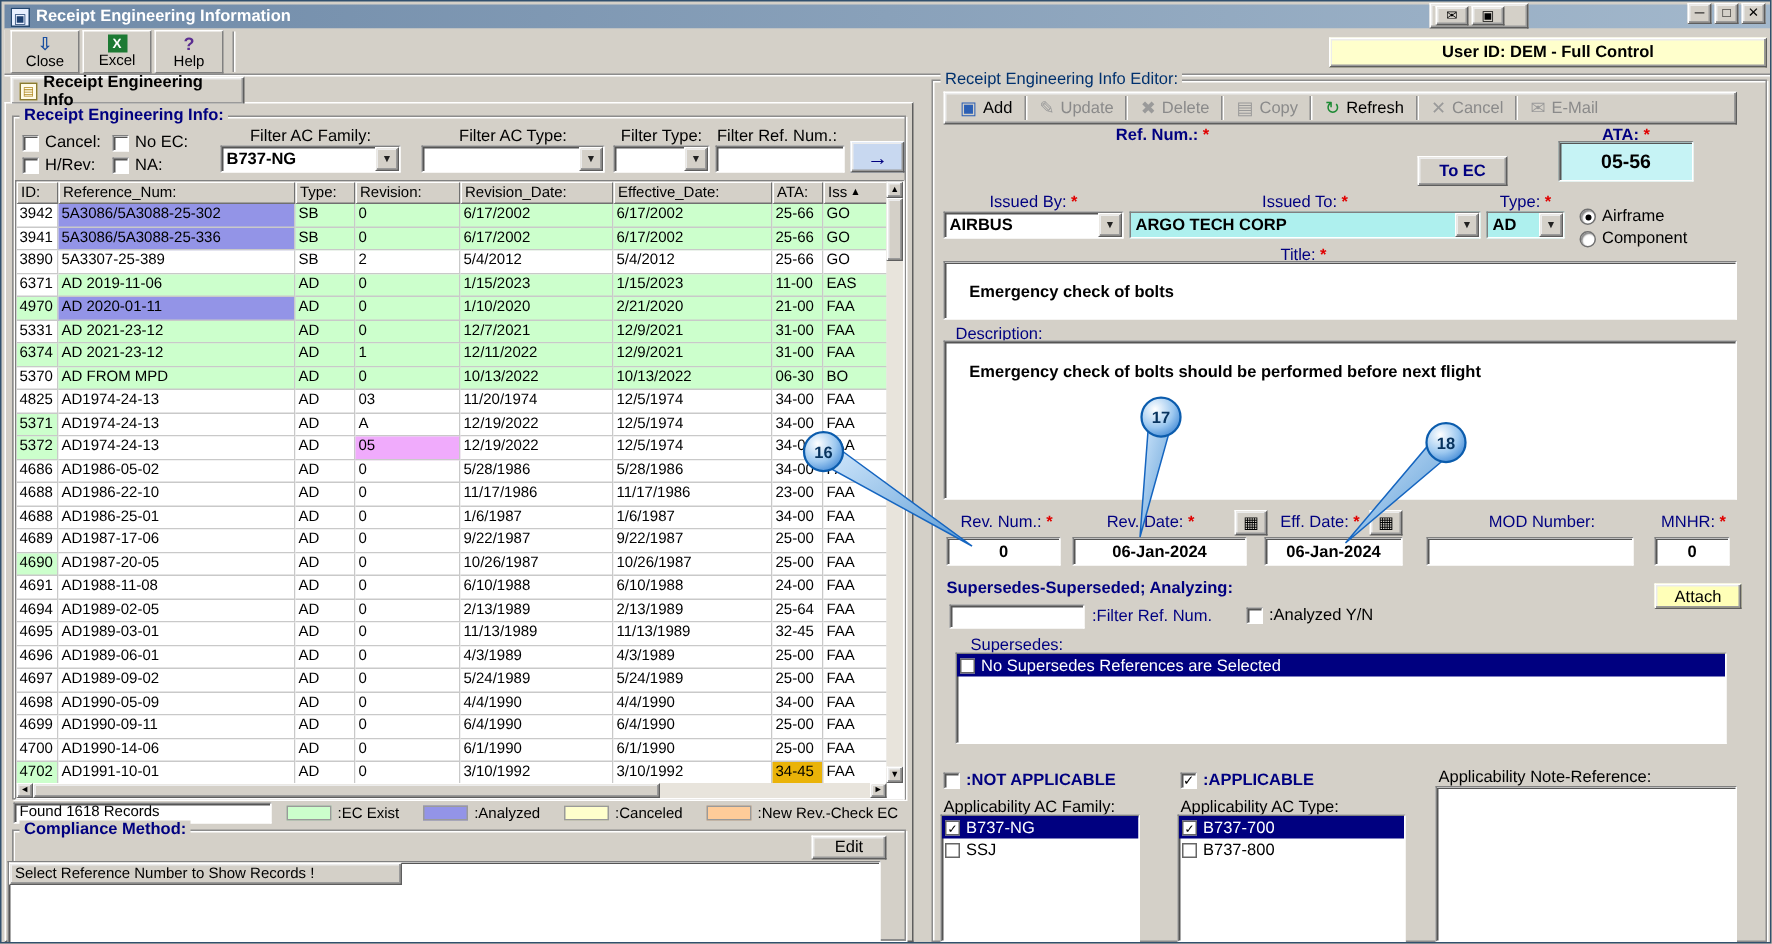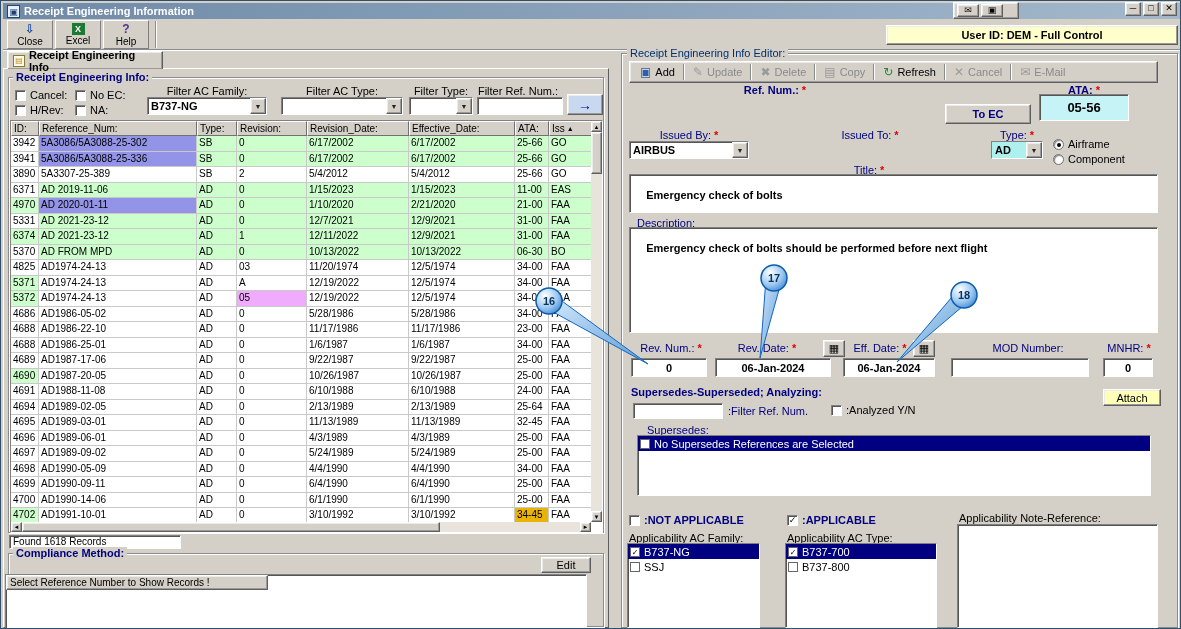--- a/index.html
+++ b/index.html
@@ -455,20 +455,38 @@
       <div class="sbtn raised">◄</div>
       <div class="hthumb raised"></div>
       <div style="flex:1;"></div>
       <div class="sbtn raised">►</div>
     </div>
   </div>
 
   <div class="sunken abs" style="left:8px;top:534px;width:172px;height:14px;font-size:10px;padding:0 3px;line-height:12px;">
     <span>Found 1618 Records</span>
   </div>
+  <div class="legend abs" style="left:190px;top:534px;height:14px;font-size:10px;">
+      <span class="legitem">
+        <span class="sw" style="background: rgb(204, 255, 204);"></span>
+        <span>:EC Exist</span>
+      </span>
+      <span class="legitem">
+        <span class="sw" style="background: rgb(147, 148, 231);"></span>
+        <span>:Analyzed</span>
+      </span>
+      <span class="legitem">
+        <span class="sw" style="background: rgb(255, 255, 204);"></span>
+        <span>:Canceled</span>
+      </span>
+      <span class="legitem">
+        <span class="sw" style="background: rgb(255, 204, 153);"></span>
+        <span>:New Rev.-Check EC</span>
+      </span>
+    </div>
 
   <div class="groupbox abs" style="left:7px;top:552px;width:596px;height:74px;"></div>
   <span class="glabel abs" style="left:12px;top:546px;">Compliance Method:</span>
   <div class="raised abs center btn" style="left:540px;top:556px;width:50px;height:16px;">
     <span>Edit</span>
   </div>
   <div class="sunken abs" style="left:4px;top:573px;width:582px;height:62px;">
     <div class="raised" style="width:262px;height:15px;font-size:10px;padding:0 3px;line-height:13px;overflow:hidden;">
       <span>Select Reference Number to Show Records !</span>
     </div>
@@ -511,21 +529,21 @@
       <div class="edbtn dis">
         <span style="color: rgb(154, 154, 154); font-size: 12px;">✉</span>
         <span>E-Mail</span>
       </div>
     </div>
 
   <div class="lblc abs navy bold" style="left:628px;top:83px;width:292px;">
     <span>Ref. Num.:</span>
       <span class="star">*</span>
   </div>
-  <div class="raised abs center btn navy bold" style="left:944px;top:103px;width:86px;height:20px;">
+  <div class="raised abs center btn navy bold" style="left:944px;top:103px;width:60px;height:20px;">
     <span>To EC</span>
   </div>
   <div class="lblc abs navy bold" style="left:1038px;top:83px;width:90px;">
     <span>ATA:</span>
       <span class="star">*</span>
   </div>
   <div class="sunken abs field" style="left:1038px;top:93px;width:90px;height:27px;font-size:13px;background:#c6f3f5;">
     <span>05-56</span>
   </div>
 
@@ -537,20 +555,24 @@
     <span>Issued To:</span>
       <span class="star">*</span>
   </div>
   <div class="lblc abs navy" style="left:988px;top:128px;width:56px;">
     <span>Type:</span>
       <span class="star">*</span>
   </div>
 
   <div class="combo sunken abs" style="left:628px;top:140px;width:120px;height:18px;">
     <span class="val">AIRBUS</span>
+    <span class="dd raised">▼</span>
+  </div>
+  <div class="combo sunken abs" style="left:752px;top:140px;width:234px;height:18px;background:#aef0ee;">
+    <span class="val" style="background:#aef0ee;">ARGO TECH CORP</span>
     <span class="dd raised">▼</span>
   </div>
   <div class="combo sunken abs" style="left:990px;top:140px;width:52px;height:18px;background:#aef0ee;">
     <span class="val" style="background:#aef0ee;">AD</span>
     <span class="dd raised">▼</span>
   </div>
 
   <div class="cbrow abs" style="left:1052px;top:137px;">
     <span class="rad on"></span>
     <span>Airframe</span>

